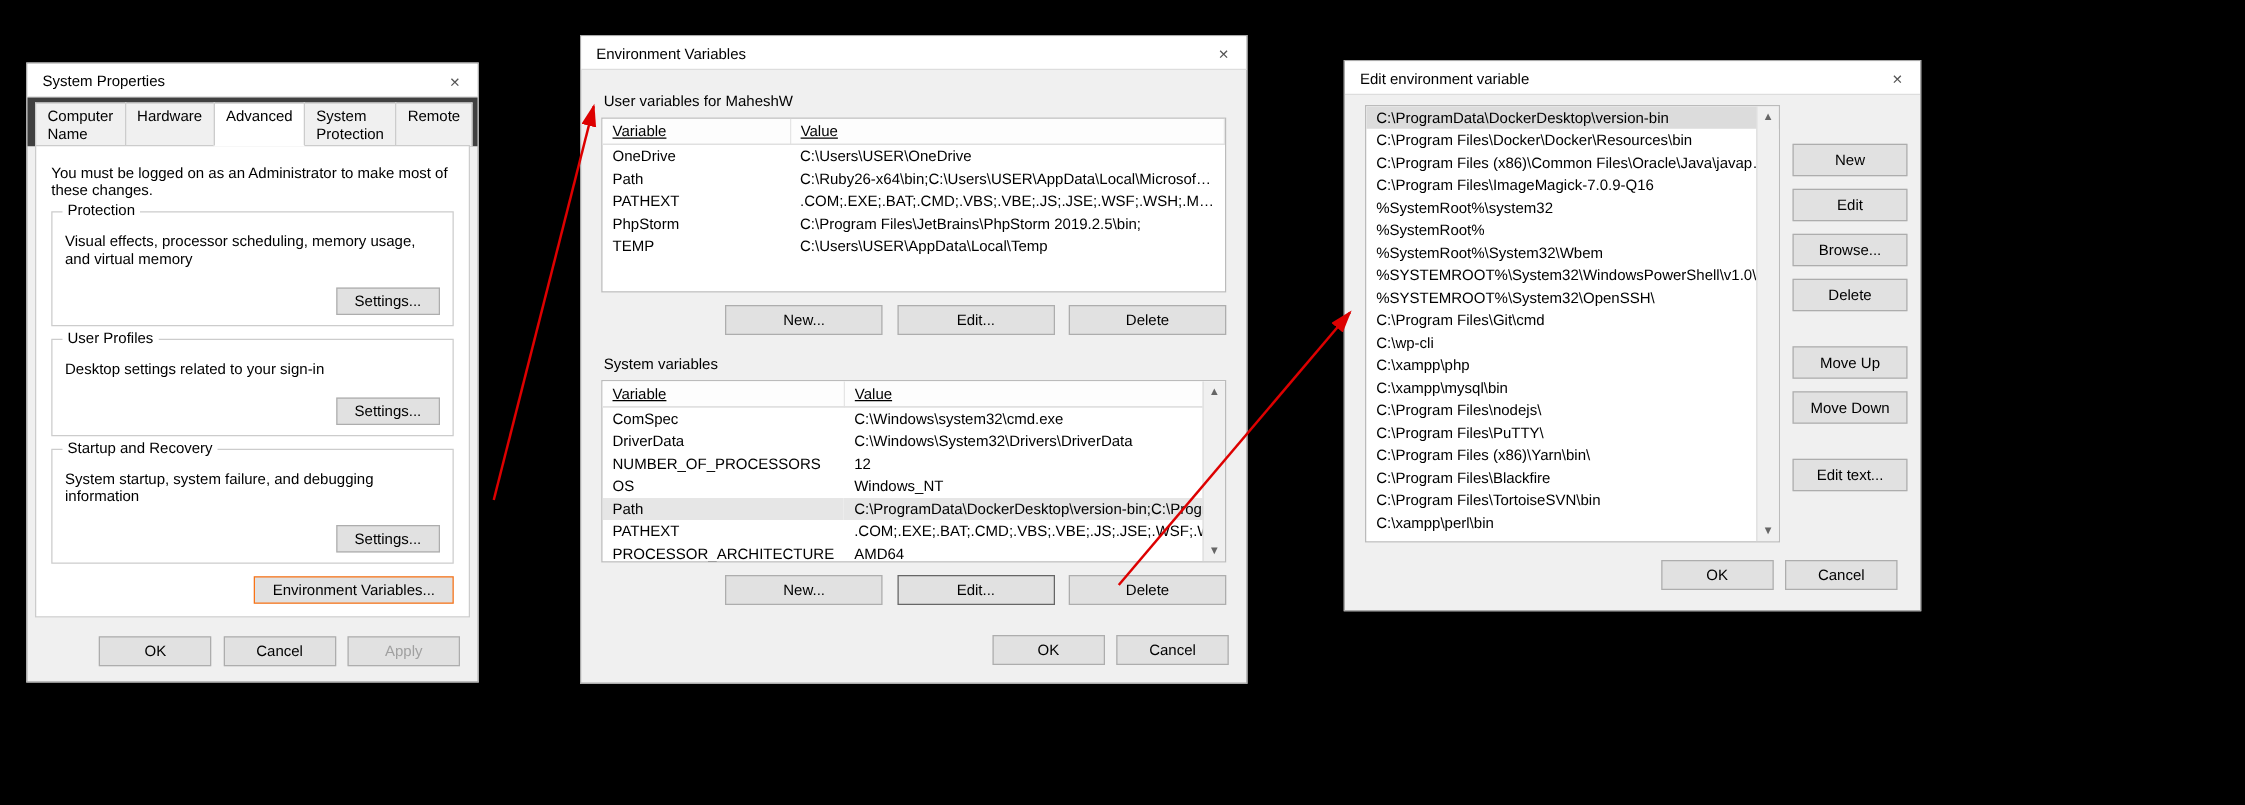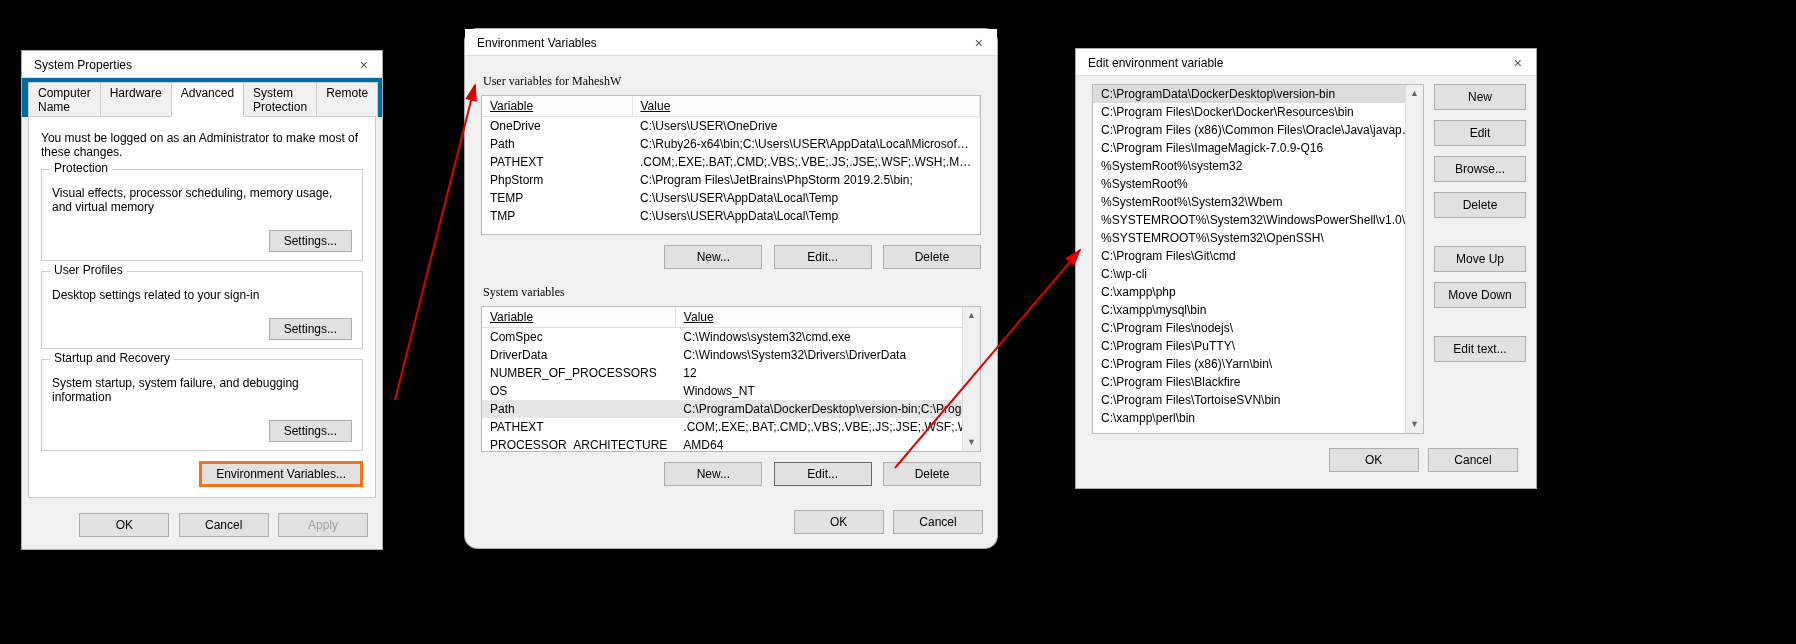--- a/index.html
+++ b/index.html
@@ -34,21 +34,21 @@
   .close-x {
     font-size: 14px;
     color: #555;
     padding: 0 6px;
     cursor: pointer;
     font-family: Arial, sans-serif;
   }
   .tabstrip {
     display: flex;
     padding: 4px 6px 0 6px;
-    background: #0369a1;
+    background: #404040;
   }
   .tab {
     padding: 3px 9px;
     border: 1px solid #ccc;
     border-bottom: none;
     background: #f0f0f0;
     font-size: 12px;
     cursor: pointer;
     margin-right: -1px;
   }
@@ -95,21 +95,21 @@
   .btn.disabled { color: #a0a0a0; cursor: default; }
   .btn-row-right { text-align: right; margin-top: 16px; }
   .btn-row-right .btn { margin-left: 6px; }
   .dialog-buttons {
     text-align: right;
     padding: 8px 14px 12px 0;
   }
   .dialog-buttons .btn { margin-left: 6px; min-width: 60px; padding:4px 14px;}
   
   .env-body { padding: 12px 16px 0 16px; }
-  .subtitle { margin: 6px 0 6px 2px; font-size:12px;font-family:Liberation Serif, serif; }
+  .subtitle { margin: 6px 0 6px 2px; font-size:12px; }
   .table-wrap {
     border: 1px solid #bbb;
     background: #fff;
     height: 138px;
     overflow: hidden;
     position: relative;
   }
   .table-wrap.sys { height: 144px; overflow-y: hidden;}
   .tbl { width: 100%; border-collapse: collapse; font-size: 12px; }
   .tbl th {
@@ -138,21 +138,21 @@
   }
   .scroll-hint .up, .scroll-hint .down {
     position: absolute; left:0; right:0; height:17px;
     text-align:center; font-size:9px; color:#666; line-height:17px;
   }
   .scroll-hint .up{top:0;} .scroll-hint .down{bottom:0;}
   .env-btn-row {
     text-align: right;
     margin: 10px 0 16px 0;
   }
-  .env-btn-row .btn { margin-left: 8px; min-width: 64px; padding:4px 16px;}
+  .env-btn-row .btn { margin-left: 8px; min-width: 64px; padding:4px 30px;}
   
   .edit-body { padding: 8px 10px 0 16px; display:flex; }
   .path-list {
     flex: 1;
     background: #fff;
     border: 1px solid #bbb;
     height: 348px;
     overflow: hidden;
     position: relative;
   }
@@ -162,20 +162,21 @@
     white-space: nowrap;
     overflow: hidden;
     text-overflow: ellipsis;
   }
   .path-list .row.sel { background: #dcdcdc; }
   .side-btns {
     width: 92px;
     margin-left: 10px;
     display: flex;
     flex-direction: column;
+    justify-content: center;
   }
   .side-btns .btn {
     margin-bottom: 10px;
     padding: 5px 4px;
     min-width: unset;
   }
   .side-btns .gap { height: 18px; }
   
   svg.arrow { position:absolute; pointer-events:none; }
 </style>
@@ -209,31 +210,31 @@
       <div class="btn-row-right"><span class="btn">Settings...</span></div>
     </div>
 
     <div class="groupbox">
       <span class="legend">Startup and Recovery</span>
       <div class="grouptext">System startup, system failure, and debugging information</div>
       <div class="btn-row-right"><span class="btn">Settings...</span></div>
     </div>
 
     <div class="btn-row-right" style="margin-top:8px;">
-      <span class="btn" style="border:3px solid #f97316;">Environment Variables...</span>
+      <span class="btn" style="border:1px solid #f97316;">Environment Variables...</span>
     </div>
   </div>
   <div class="dialog-buttons">
     <span class="btn">OK</span>
     <span class="btn">Cancel</span>
     <span class="btn disabled">Apply</span>
   </div>
 </div>
 
-<div class="dialog" style="left:464px; top:28px; width:532px;border-radius:13px;">
+<div class="dialog" style="left:464px; top:28px; width:532px;">
   <div class="titlebar">
     <span class="title">Environment Variables</span>
     <span class="close-x">×</span>
   </div>
   <div class="env-body">
     <div class="subtitle">User variables for MaheshW</div>
     <div class="table-wrap">
       <table class="tbl">
         <colgroup>
             <col style="width:150px">
@@ -257,24 +258,20 @@
             <tr>
               <td>PATHEXT</td>
               <td>.COM;.EXE;.BAT;.CMD;.VBS;.VBE;.JS;.JSE;.WSF;.WSH;.MSC;.RB;.RBW;...</td>
             </tr>
             <tr>
               <td>PhpStorm</td>
               <td>C:\Program Files\JetBrains\PhpStorm 2019.2.5\bin;</td>
             </tr>
             <tr>
               <td>TEMP</td>
-              <td>C:\Users\USER\AppData\Local\Temp</td>
-            </tr>
-            <tr>
-              <td>TMP</td>
               <td>C:\Users\USER\AppData\Local\Temp</td>
             </tr>
           </tbody>
       </table>
     </div>
     <div class="env-btn-row">
       <span class="btn">New...</span>
       <span class="btn">Edit...</span>
       <span class="btn">Delete</span>
     </div>

